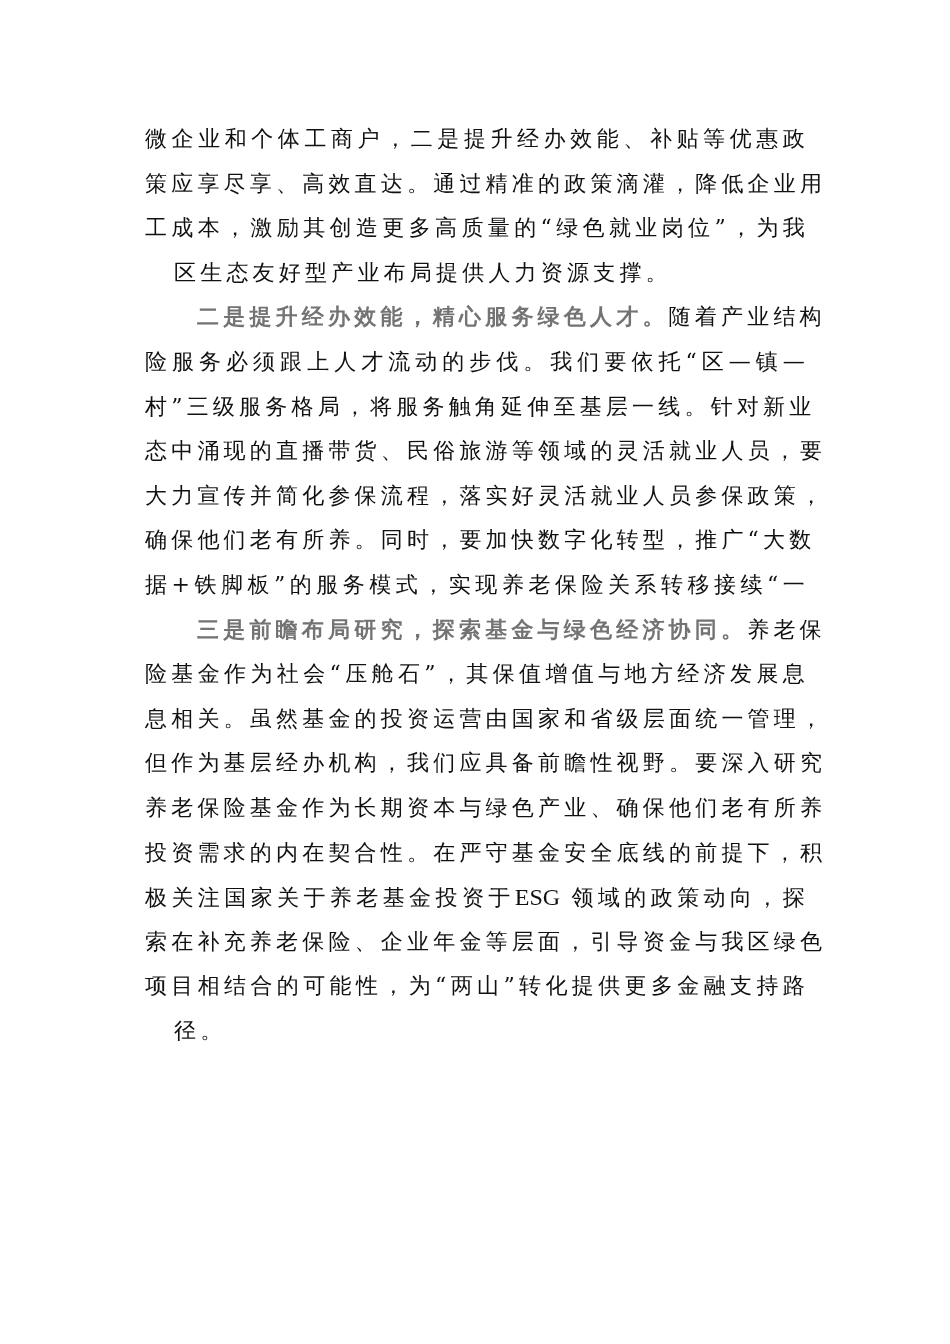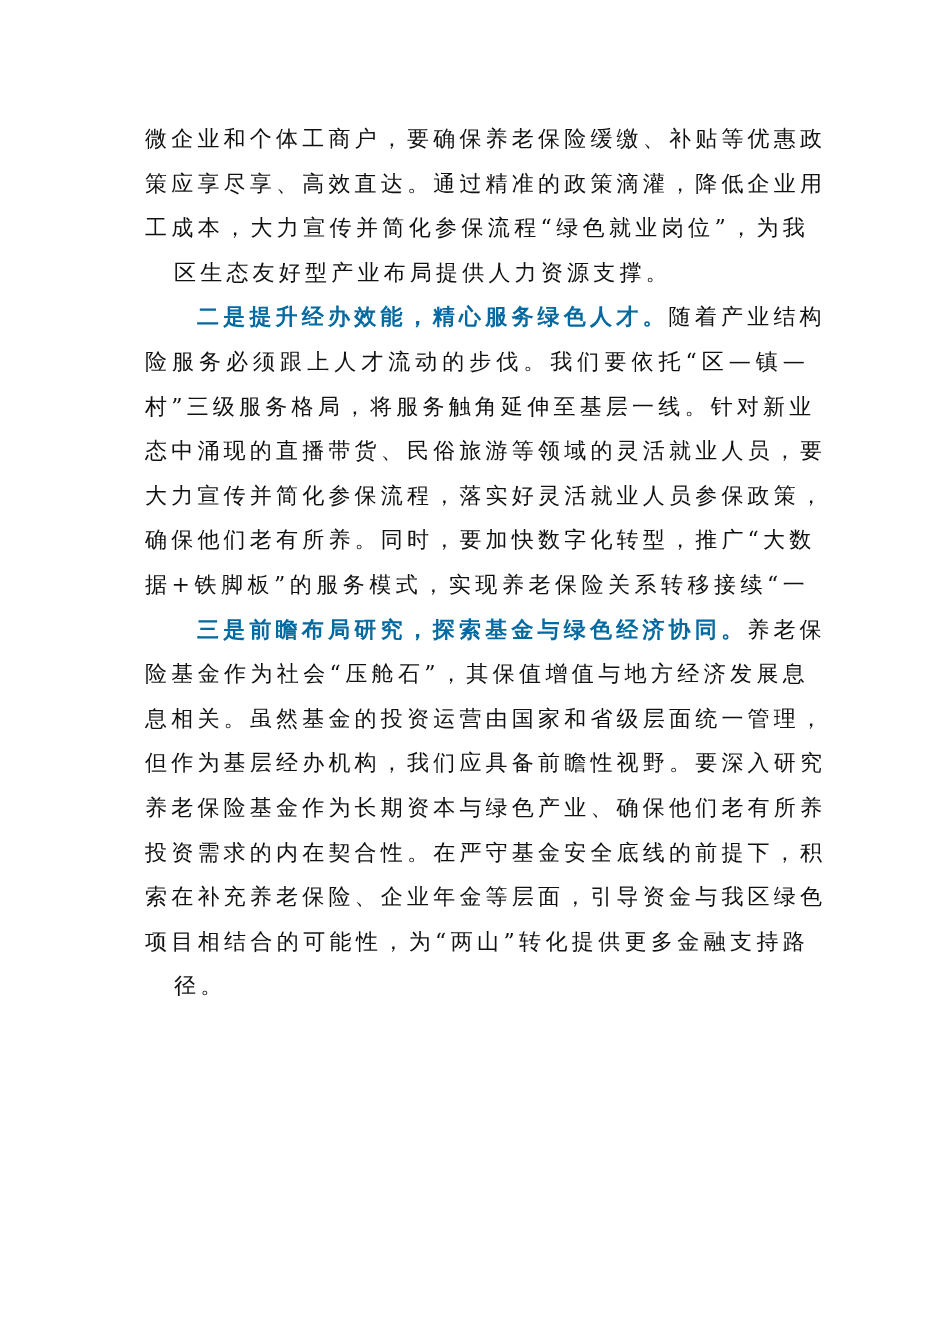--- a/index.html
+++ b/index.html
@@ -14,50 +14,51 @@
       line-height: 44.6px;
       color: #111111;
       letter-spacing: 4.2px;
       text-align: justify;
       text-justify: inter-character;
     }
     .para { margin: 0; padding: 0; }
     .line { display: block; white-space: nowrap; height: 44.6px; text-align-last: justify; }
     .line.last { text-align-last: left; margin-left: 29px; }
     .indent { padding-left: 52px; }
-    .bold { font-weight: bold; font-family: "DejaVu Sans", "Liberation Sans", sans-serif; color: #0369a1; }
+    .bold { font-weight: bold; font-family: "DejaVu Sans", "Liberation Sans", sans-serif; color: #737373; }
     .latin { font-family: "Liberation Serif", serif; letter-spacing: 0; font-size: 24px; }
   </style>
 </head>
 <body>
 
 <div class="page">
 
   <div class="para">
-    <span class="line">微企业和个体工商户，要确保养老保险缓缴、补贴等优惠政</span>
+    <span class="line">微企业和个体工商户，二是提升经办效能、补贴等优惠政</span>
     <span class="line">策应享尽享、高效直达。通过精准的政策滴灌，降低企业用</span>
-    <span class="line">工成本，大力宣传并简化参保流程“绿色就业岗位”，为我</span>
+    <span class="line">工成本，激励其创造更多高质量的“绿色就业岗位”，为我</span>
     <span class="line last">区生态友好型产业布局提供人力资源支撑。</span>
   </div>
 
   <div class="para">
     <span class="line indent"><span class="bold">二是提升经办效能，精心服务绿色人才。</span><span>随着产业结构</span></span>
     <span class="line">险服务必须跟上人才流动的步伐。我们要依托“区—镇—</span>
     <span class="line">村”三级服务格局，将服务触角延伸至基层一线。针对新业</span>
     <span class="line">态中涌现的直播带货、民俗旅游等领域的灵活就业人员，要</span>
     <span class="line">大力宣传并简化参保流程，落实好灵活就业人员参保政策，</span>
     <span class="line">确保他们老有所养。同时，要加快数字化转型，推广“大数</span>
     <span class="line">据+铁脚板”的服务模式，实现养老保险关系转移接续“一</span>
   </div>
 
   <div class="para">
     <span class="line indent"><span class="bold">三是前瞻布局研究，探索基金与绿色经济协同。</span><span>养老保</span></span>
     <span class="line">险基金作为社会“压舱石”，其保值增值与地方经济发展息</span>
     <span class="line">息相关。虽然基金的投资运营由国家和省级层面统一管理，</span>
     <span class="line">但作为基层经办机构，我们应具备前瞻性视野。要深入研究</span>
     <span class="line">养老保险基金作为长期资本与绿色产业、确保他们老有所养</span>
     <span class="line">投资需求的内在契合性。在严守基金安全底线的前提下，积</span>
+    <span class="line"><span>极关注国家关于养老基金投资于</span><span class="latin">ESG</span> <span>领域的政策动向，探</span></span>
     <span class="line">索在补充养老保险、企业年金等层面，引导资金与我区绿色</span>
     <span class="line">项目相结合的可能性，为“两山”转化提供更多金融支持路</span>
     <span class="line last">径。</span>
   </div>
 
 </div>
 
 </body></html>

